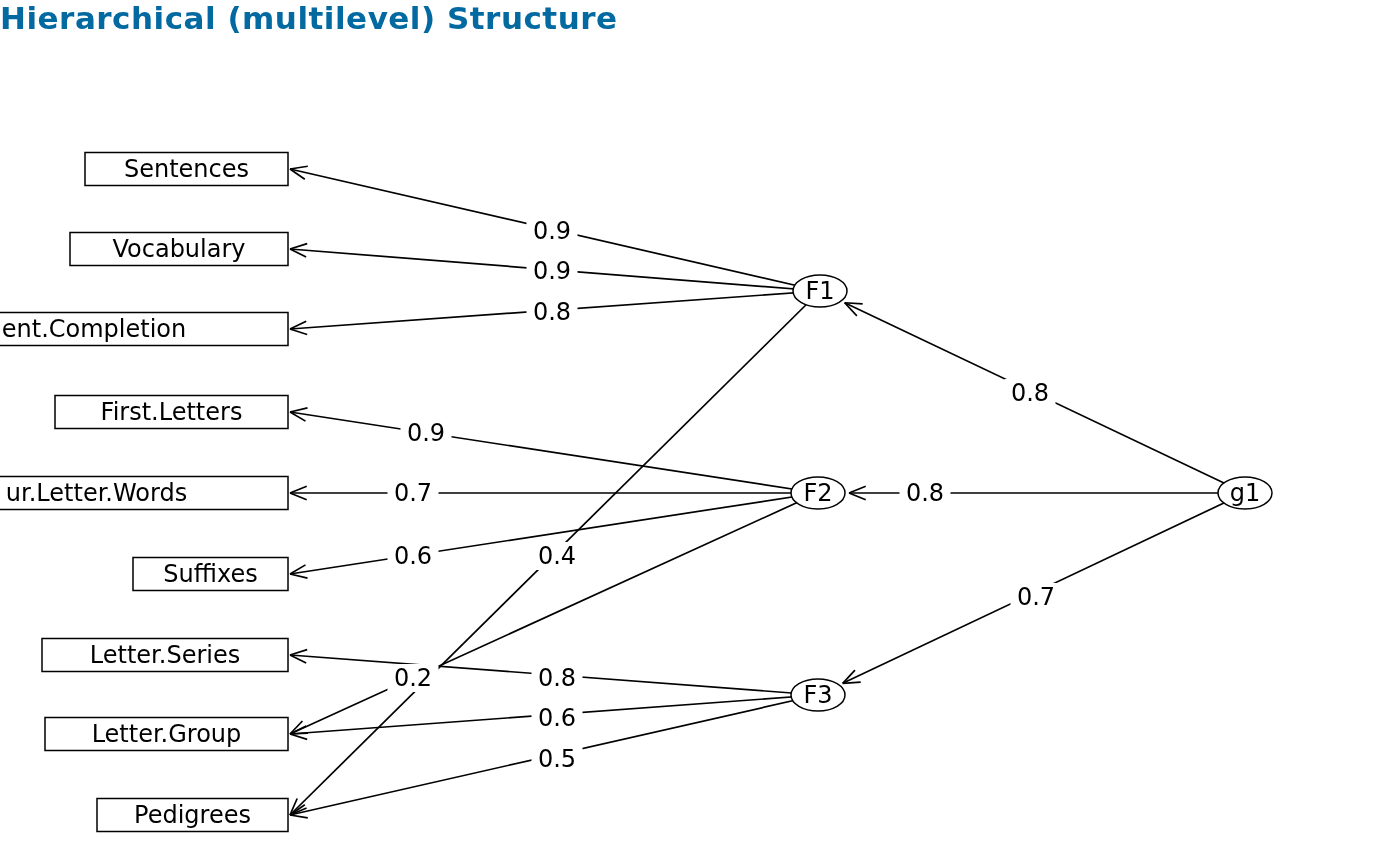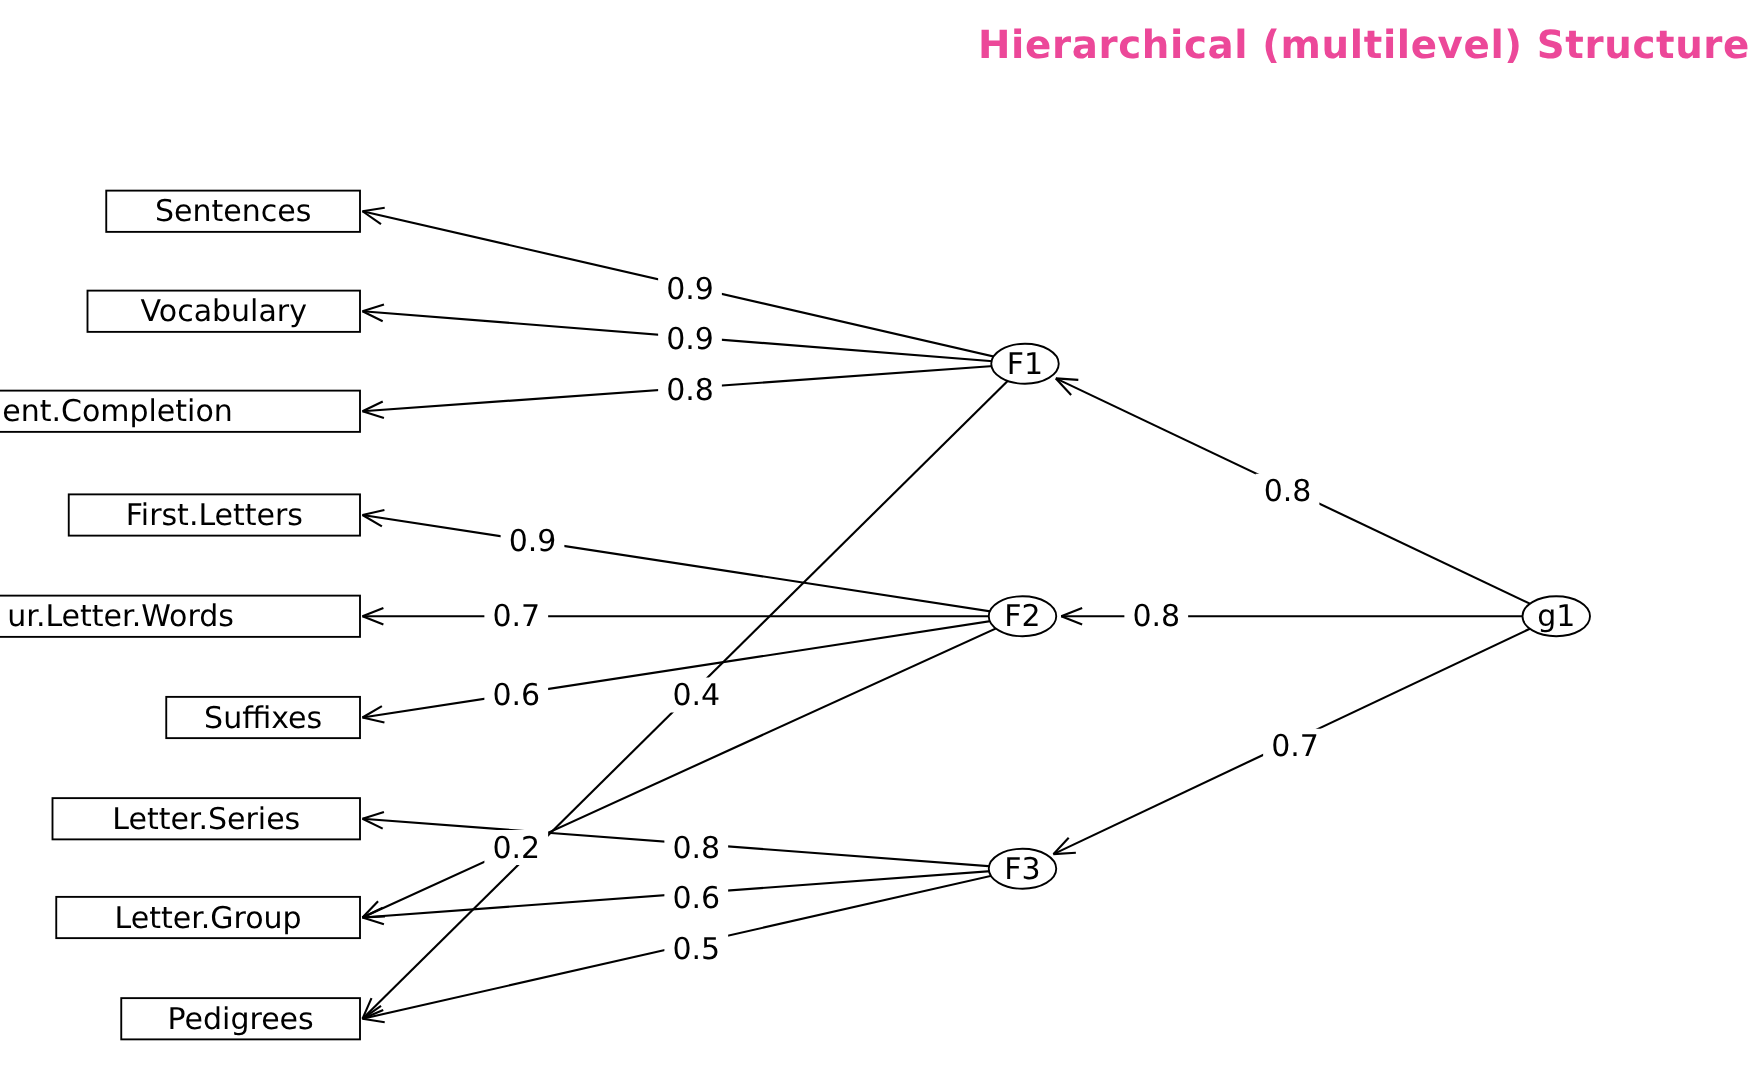--- a/index.html
+++ b/index.html
@@ -9,27 +9,27 @@
   }
   body {
     width: 1400px;
     height: 866px;
     position: relative;
     overflow: hidden;
     font-family: "DejaVu Sans", sans-serif;
   }
   #title {
     position: absolute;
-    top: 18px;
+    top: 0;
     left: 0;
     width: 1400px;
-    text-align: right;
+    text-align: left;
     font-size: 31px;
     font-weight: 700;
-    color: #ec4899;
+    color: #0369a1;
     margin: 0;
     letter-spacing: 0.5px;
   }
   svg {
     position: absolute;
     top: 0;
     left: 0;
   }
   svg text {
     font-family: "DejaVu Sans", sans-serif;

